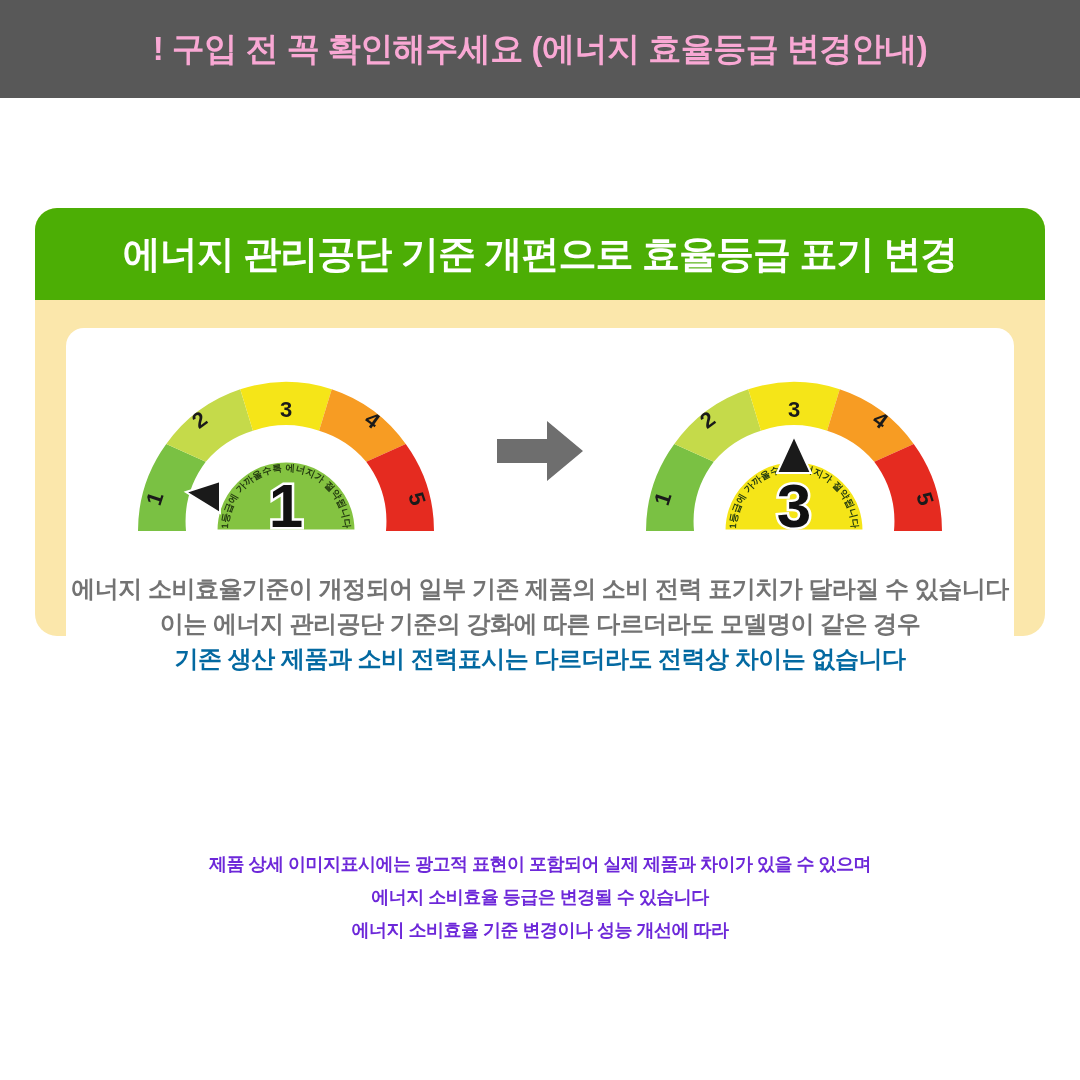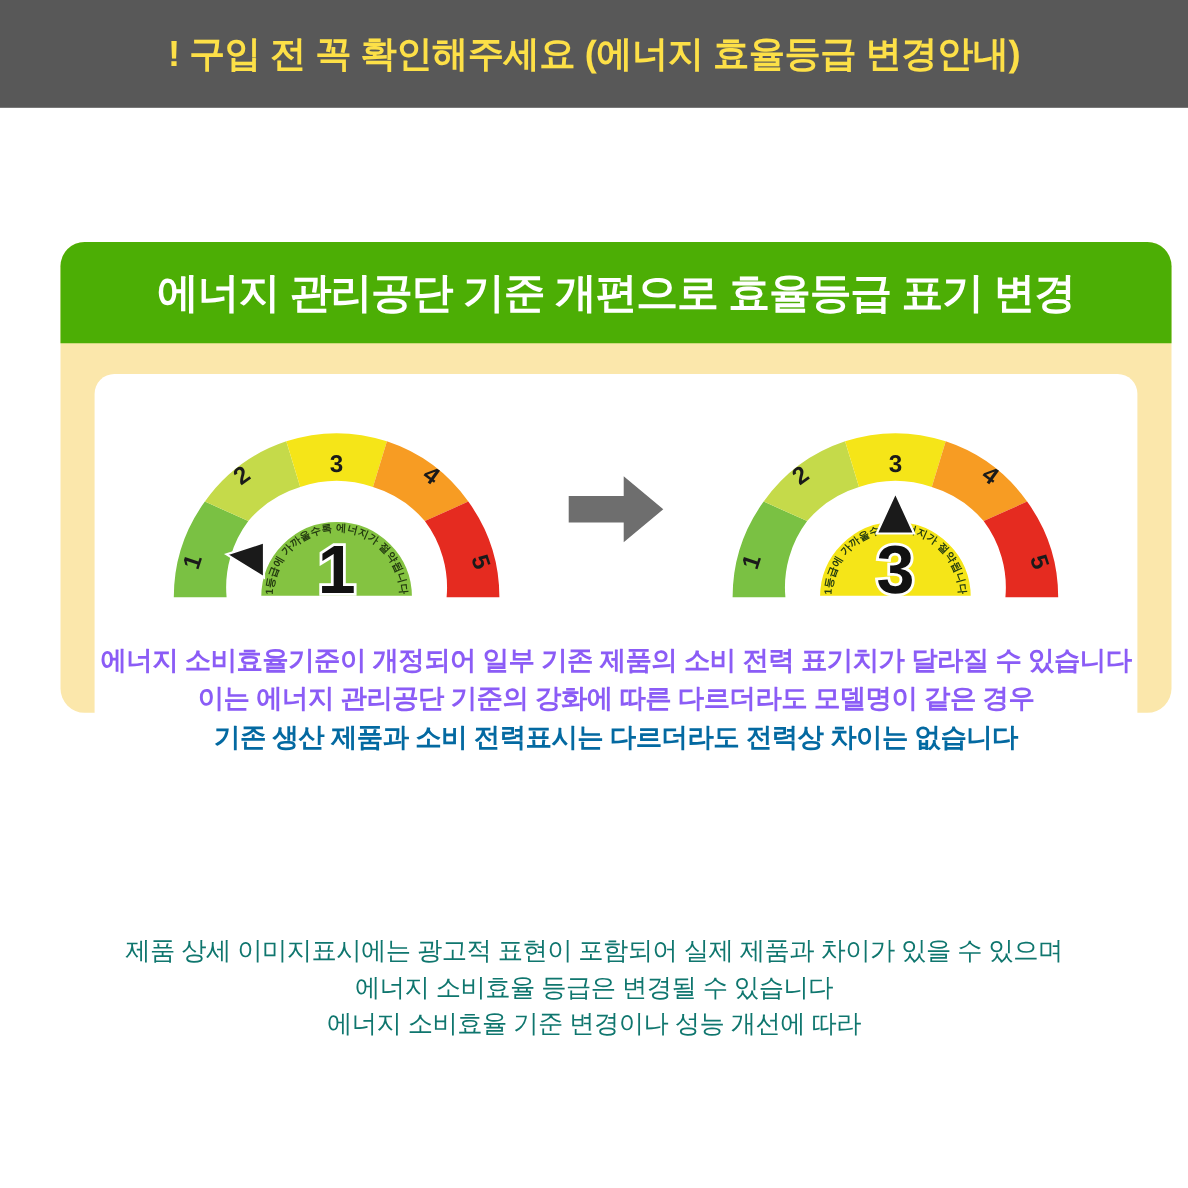--- a/index.html
+++ b/index.html
@@ -21,38 +21,37 @@
     left: 0;
     top: 0;
     width: 1080px;
     height: 98px;
     background: #585858;
     display: flex;
     align-items: center;
     justify-content: center;
   }
   .header-title {
-    color: #fde047;
+    color: #f9a8d4;
     font-size: 33px;
     font-weight: bold;
     letter-spacing: -0.5px;
     white-space: nowrap;
   }
 
   
   .notice-panel {
     position: absolute;
     left: 35px;
-    top: 220px;
+    top: 208px;
     width: 1010px;
     height: 428px;
     background: #fbe7ab;
     border-radius: 22px;
     box-sizing: border-box;
-    margin-left: 20px;
   }
   .panel-banner {
     position: absolute;
     left: 0;
     top: 0;
     width: 1010px;
     height: 92px;
     background: #4cae05;
     border-radius: 22px 22px 0 0;
     display: flex;
@@ -133,41 +132,41 @@
   .card-text {
     position: absolute;
     left: 0;
     top: 243px;
     width: 948px;
     text-align: center;
   }
   .card-text .line {
     font-size: 24px;
     font-weight: bold;
-    color: #8b5cf6;
+    color: #737373;
     line-height: 35px;
     letter-spacing: -0.5px;
     white-space: nowrap;
   }
   .card-text .line.highlight {
     color: #0369a1;
   }
 
   
   .footer-note {
     position: absolute;
     left: 0;
     top: 848px;
     width: 1080px;
     text-align: center;
   }
   .footer-note .line {
-    font-size: 23px;
-    font-weight: normal;
-    color: #0f766e;
+    font-size: 18px;
+    font-weight: bold;
+    color: #6d28d9;
     line-height: 33px;
     letter-spacing: -0.5px;
     white-space: nowrap;
   }
 </style>
 </head>
 <body>
 
 <div class="header-bar">
   <div class="header-title">! 구입 전 꼭 확인해주세요 (에너지 효율등급 변경안내)</div>

